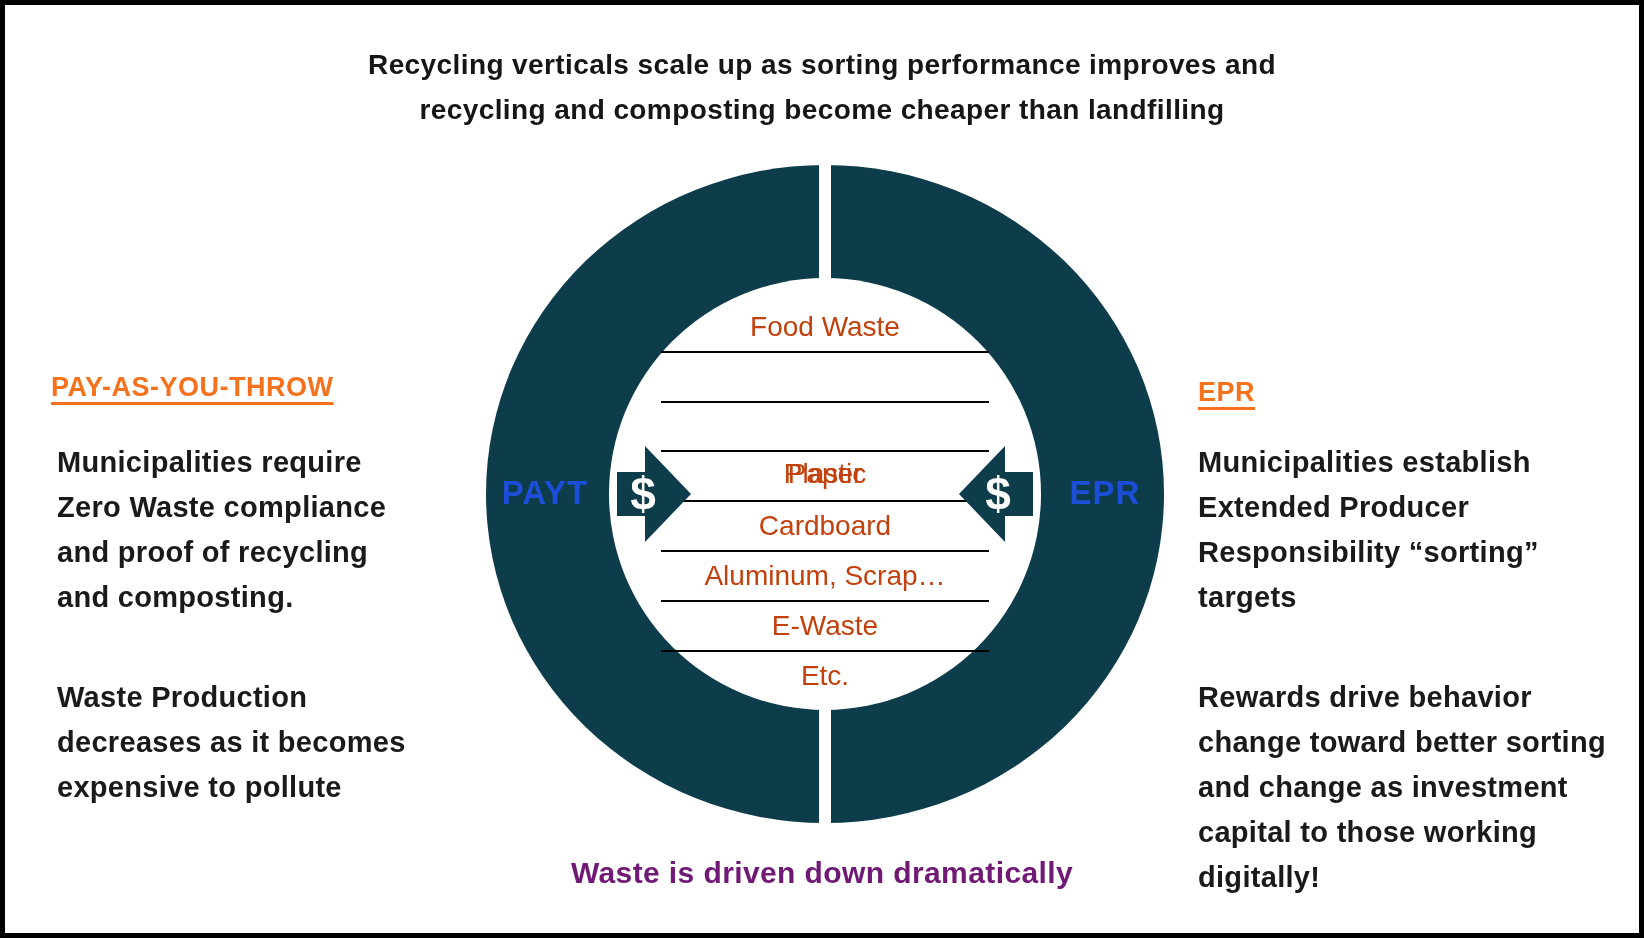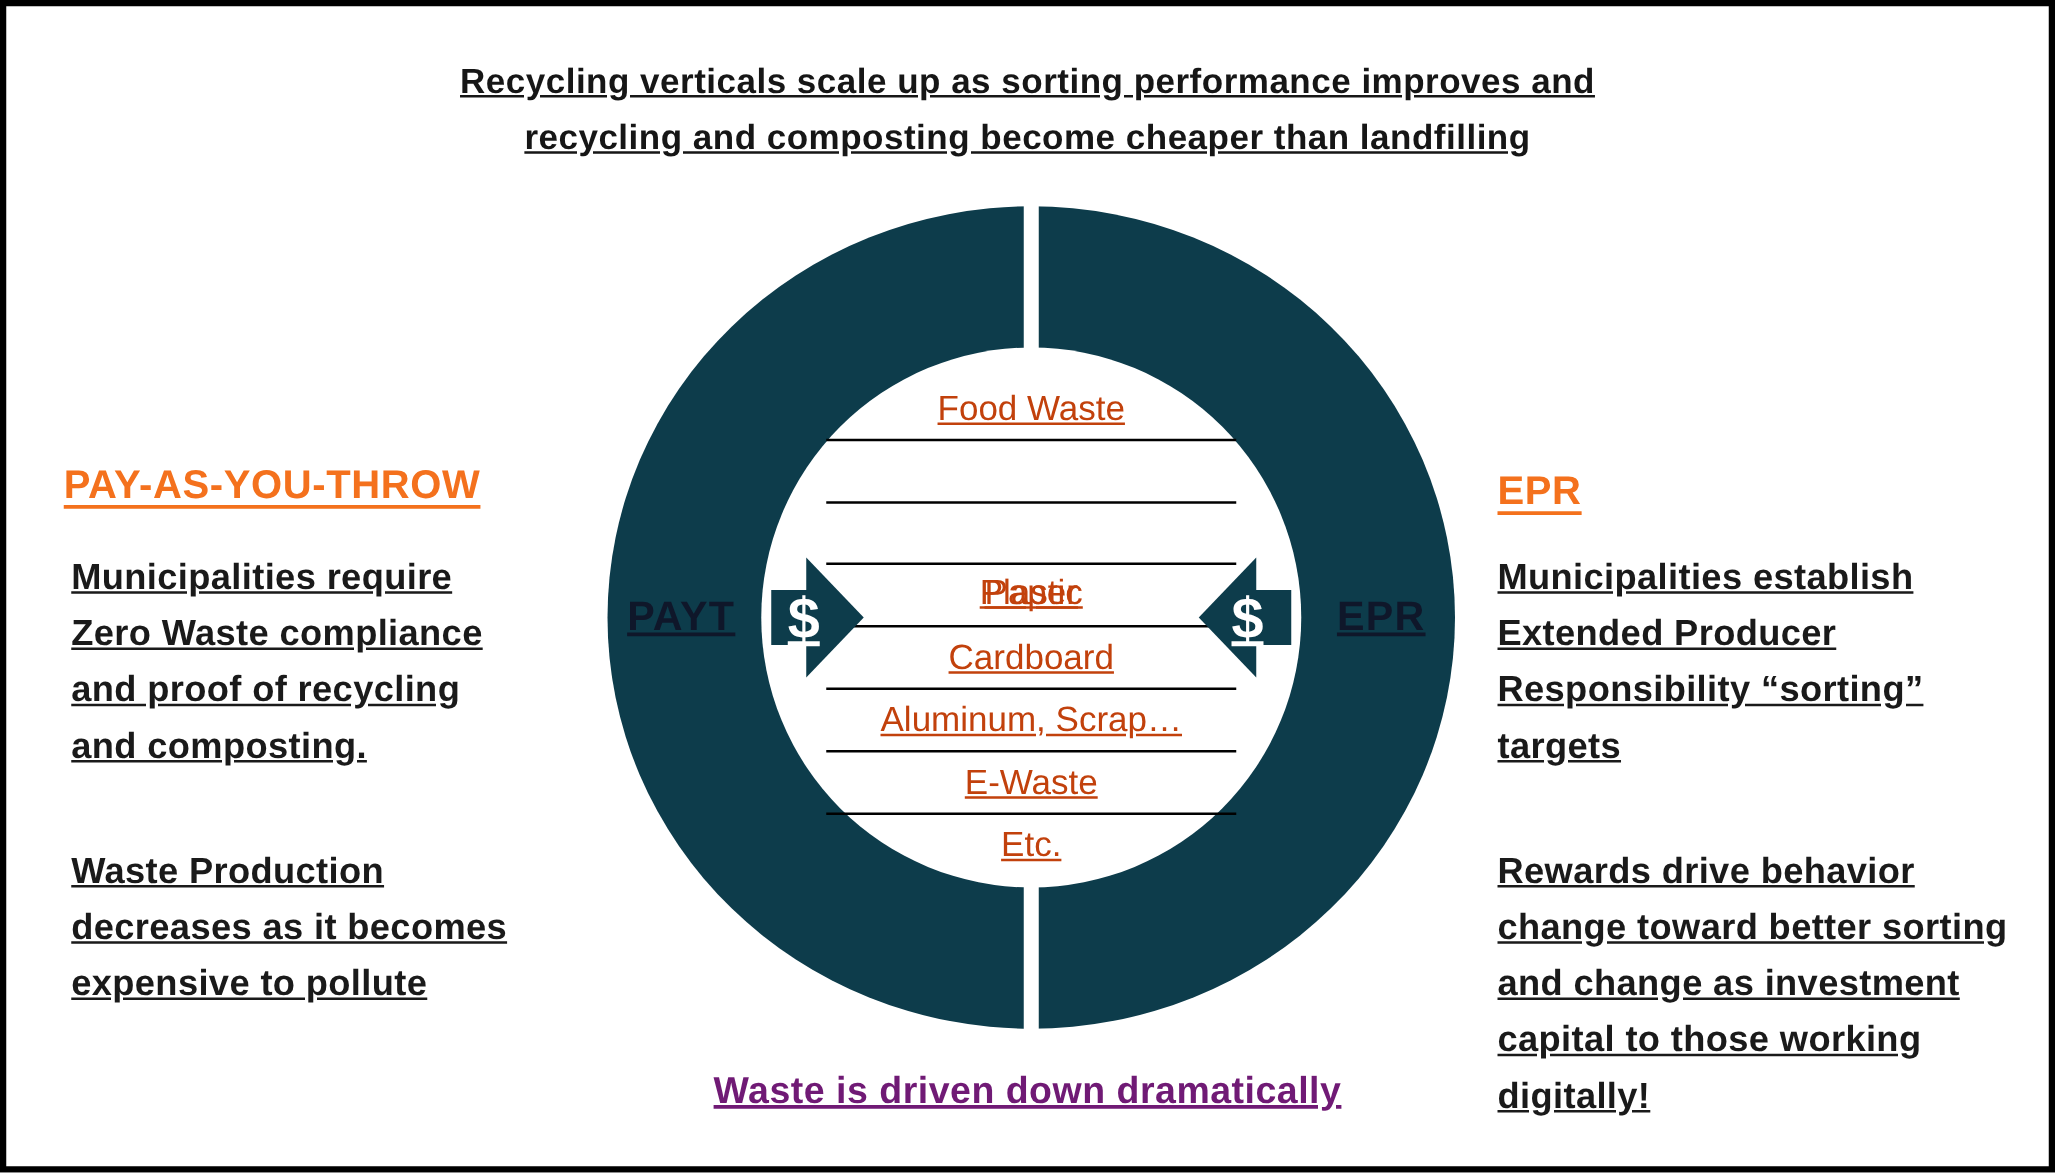--- a/index.html
+++ b/index.html
@@ -6,21 +6,21 @@
   .canvas{
     position:relative;
     width:1644px;height:938px;
     background:#ffffff;
     border:5px solid #000000;
     box-sizing:border-box;
     overflow:hidden;
     font-family:"Liberation Sans", sans-serif;
     color:#161616;
   }
-  .abs{position:absolute;text-decoration:underline;}
+  .abs{position:absolute;}
   .title{
     left:0;top:37px;width:100%;
     text-align:center;
     font-size:28px;font-weight:bold;line-height:45px;
     letter-spacing:0.4px;
   }
   .ring-outer{
     left:481px;top:160px;width:678px;height:658px;
     background:#0D3C4B;border-radius:50%;
   }
@@ -34,40 +34,40 @@
   .separator{
     left:656px;width:328px;height:0;
     border-top:2px solid #000000;
   }
   .material{
     left:604px;width:432px;height:36px;line-height:36px;
     text-align:center;font-size:28px;color:#c2410c;
   }
   .ring-label{
     width:144px;height:44px;line-height:44px;top:466px;
-    text-align:center;color:#0f172a;
+    text-align:center;color:#1d4ed8;
     font-size:33px;font-weight:bold;letter-spacing:1px;
   }
   .payt-label{left:468px;}
   .epr-label{left:1028px;}
   .shaft{width:33px;height:44px;top:467px;background:#0D3C4B;}
   .shaft-left{left:612px;}
   .shaft-right{left:995px;}
   .head{width:0;height:0;top:441px;
     border-top:48px solid transparent;border-bottom:48px solid transparent;}
   .head-left{left:640px;border-left:46px solid #0D3C4B;}
   .head-right{left:954px;border-right:46px solid #0D3C4B;}
   .dollar{
     width:44px;height:56px;line-height:56px;top:461px;
     text-align:center;color:#ffffff;font-size:46px;font-weight:bold;
   }
   .dollar-left{left:616px;}
   .dollar-right{left:971px;}
   .side-heading{
-    font-size:32px;font-weight:bold;color:#F4711D;
+    font-size:27px;font-weight:bold;color:#F4711D;
     text-decoration:underline;
     text-decoration-thickness:3px;
     text-underline-offset:6px;
     letter-spacing:0.5px;
     line-height:40px;
   }
   .heading-left{left:46px;top:362px;}
   .heading-right{left:1193px;top:367px;}
   .para{
     font-size:29px;font-weight:bold;line-height:45px;

